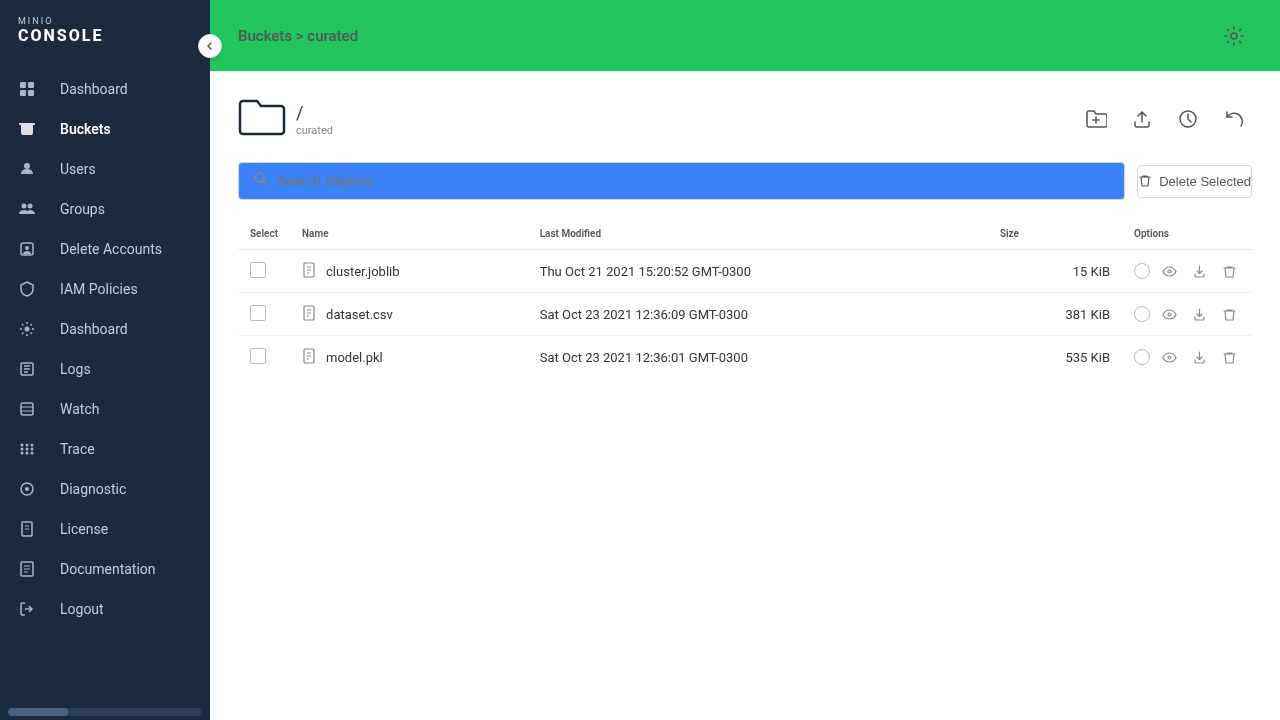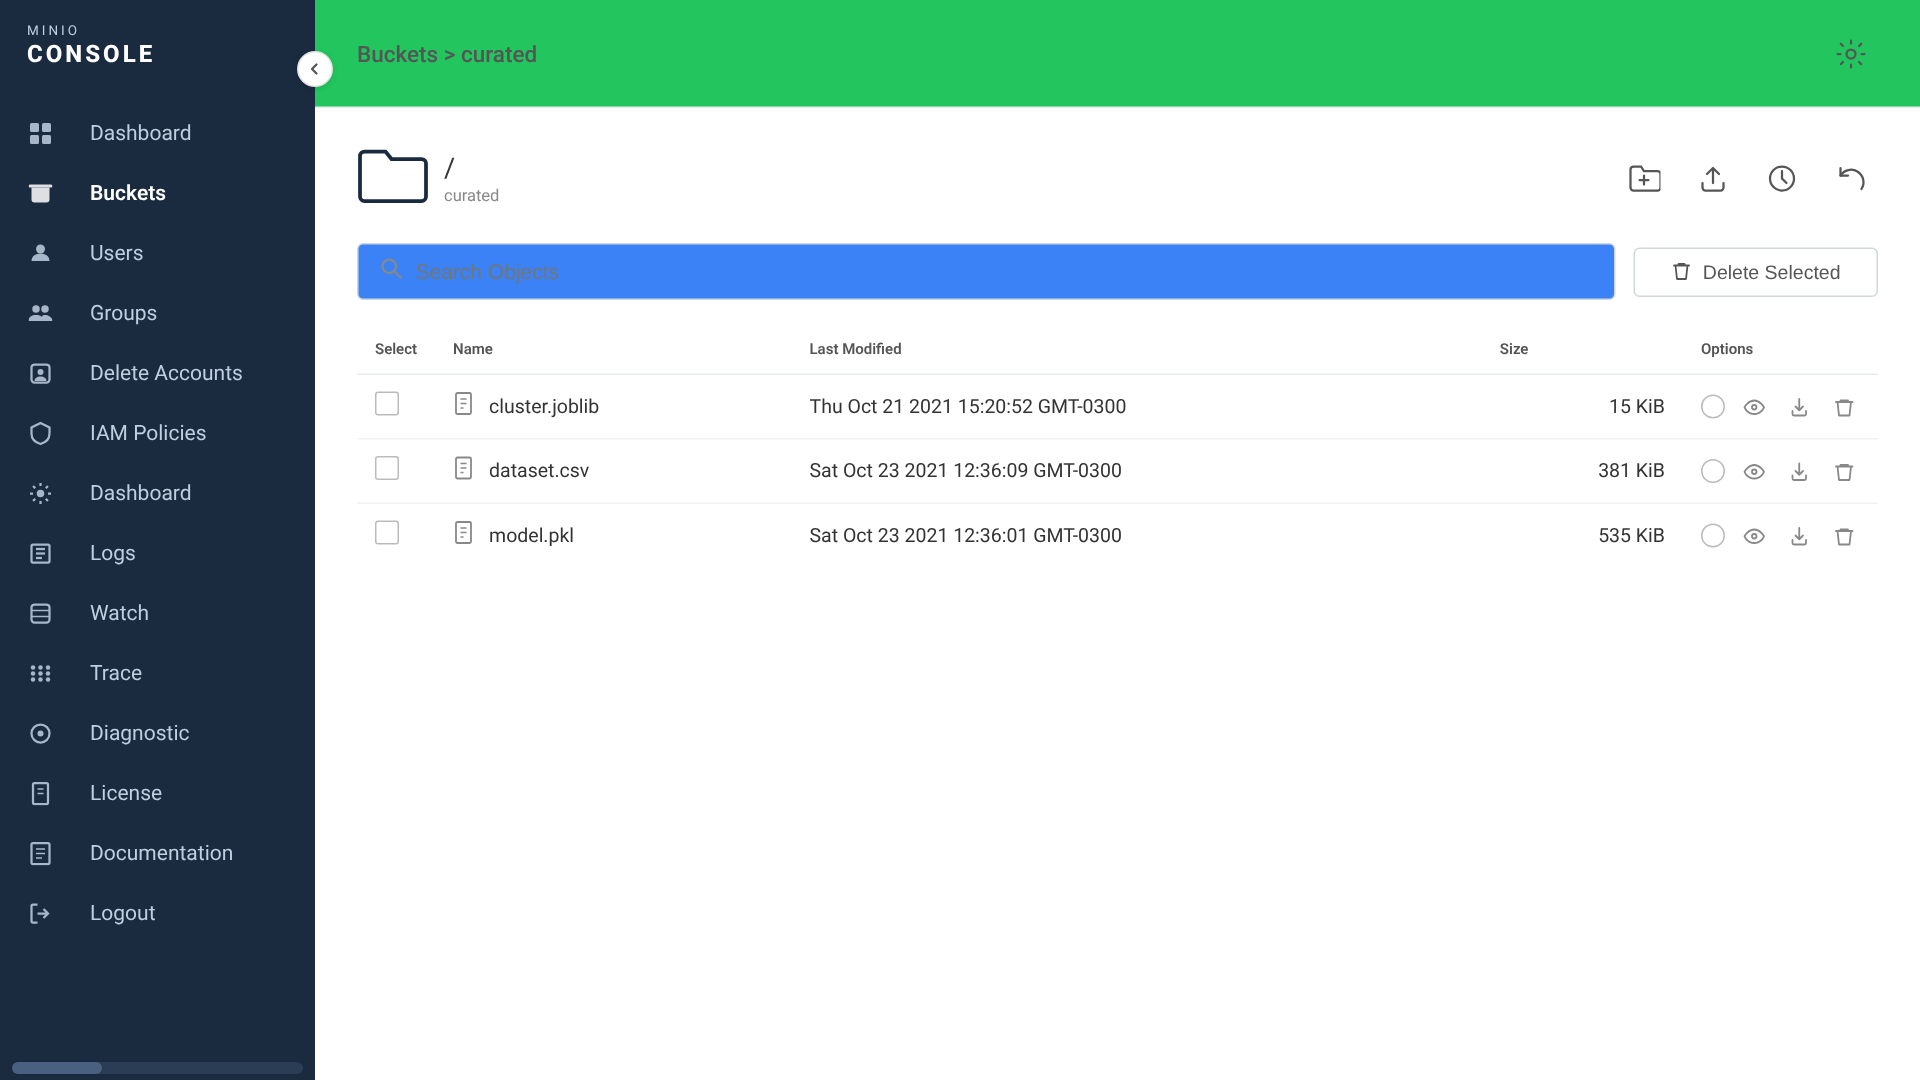--- a/index.html
+++ b/index.html
@@ -198,21 +198,21 @@
       font-size: 14px;
       color: #333;
       flex: 1;
       background: transparent;
     }
     .search-icon { color: #888; font-size: 15px; }
     .delete-btn {
       display: flex;
       align-items: center;
       gap: 7px;
-      padding: 8px 24px;
+      padding: 8px 0;
       border: 1px solid #d0d7de;
       border-radius: 4px;
       background: #fff;
       color: #555;
       font-size: 13px;
       cursor: pointer;
       white-space: nowrap;
     }
 
     

